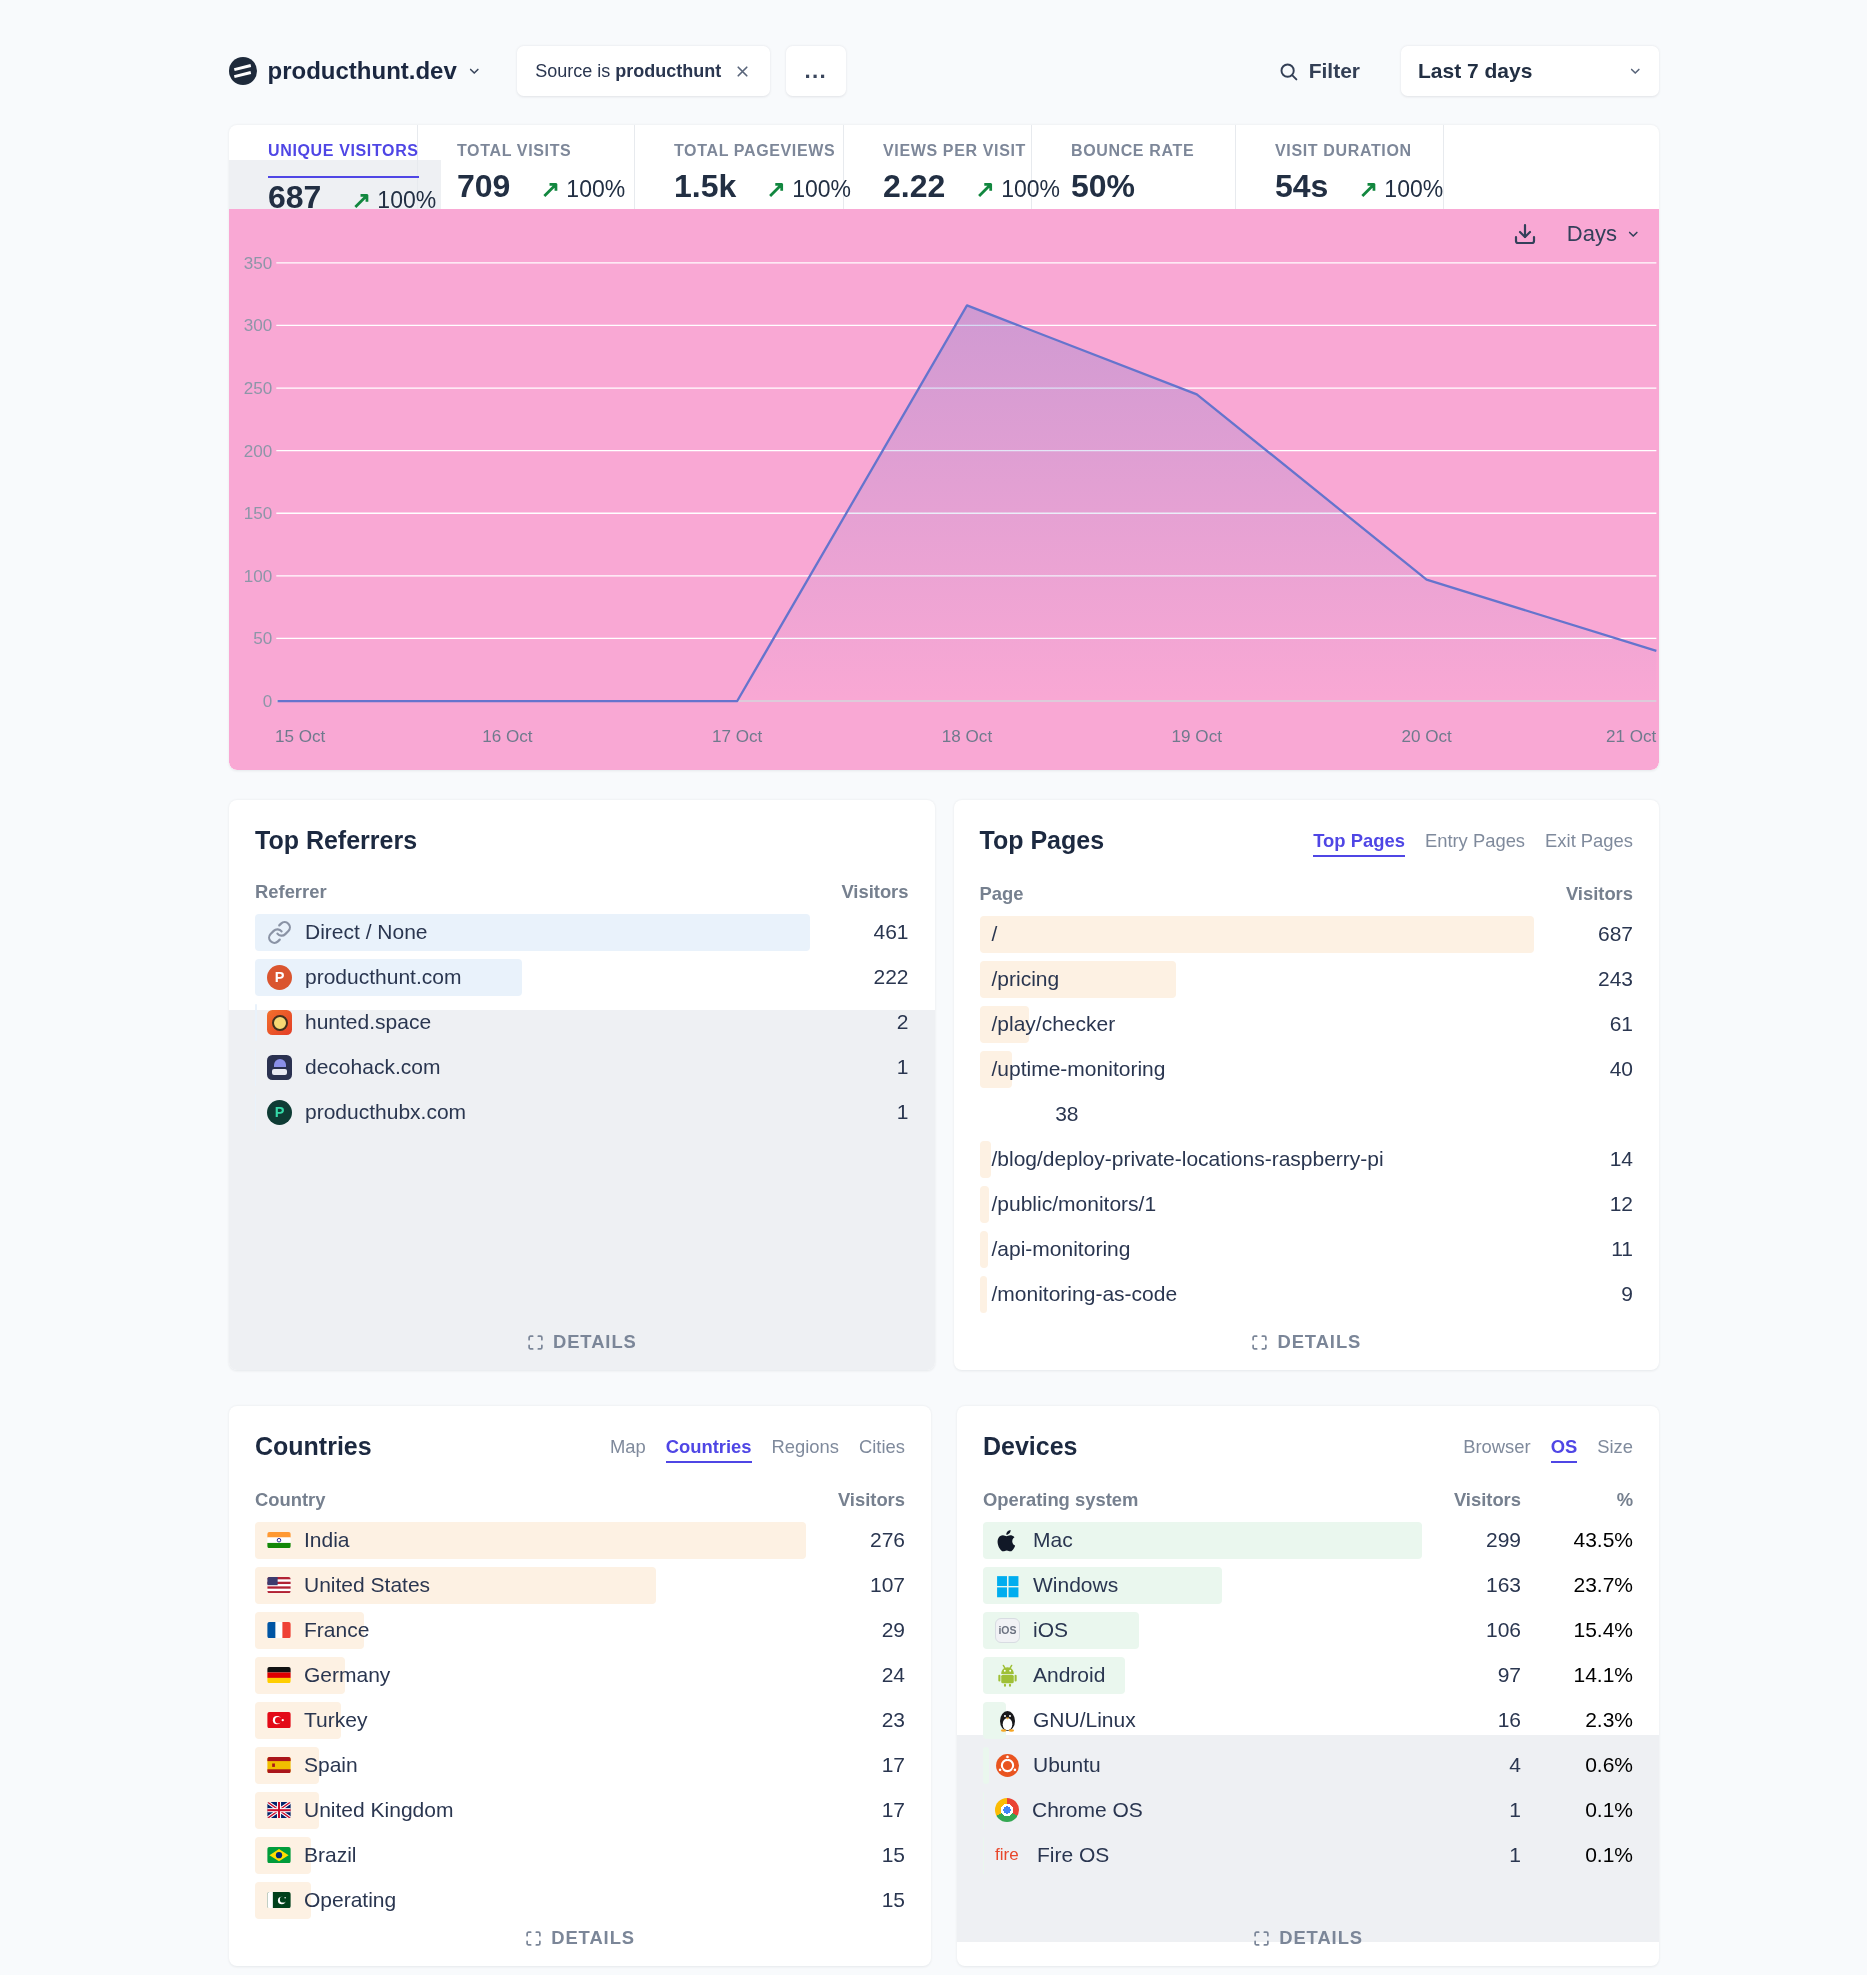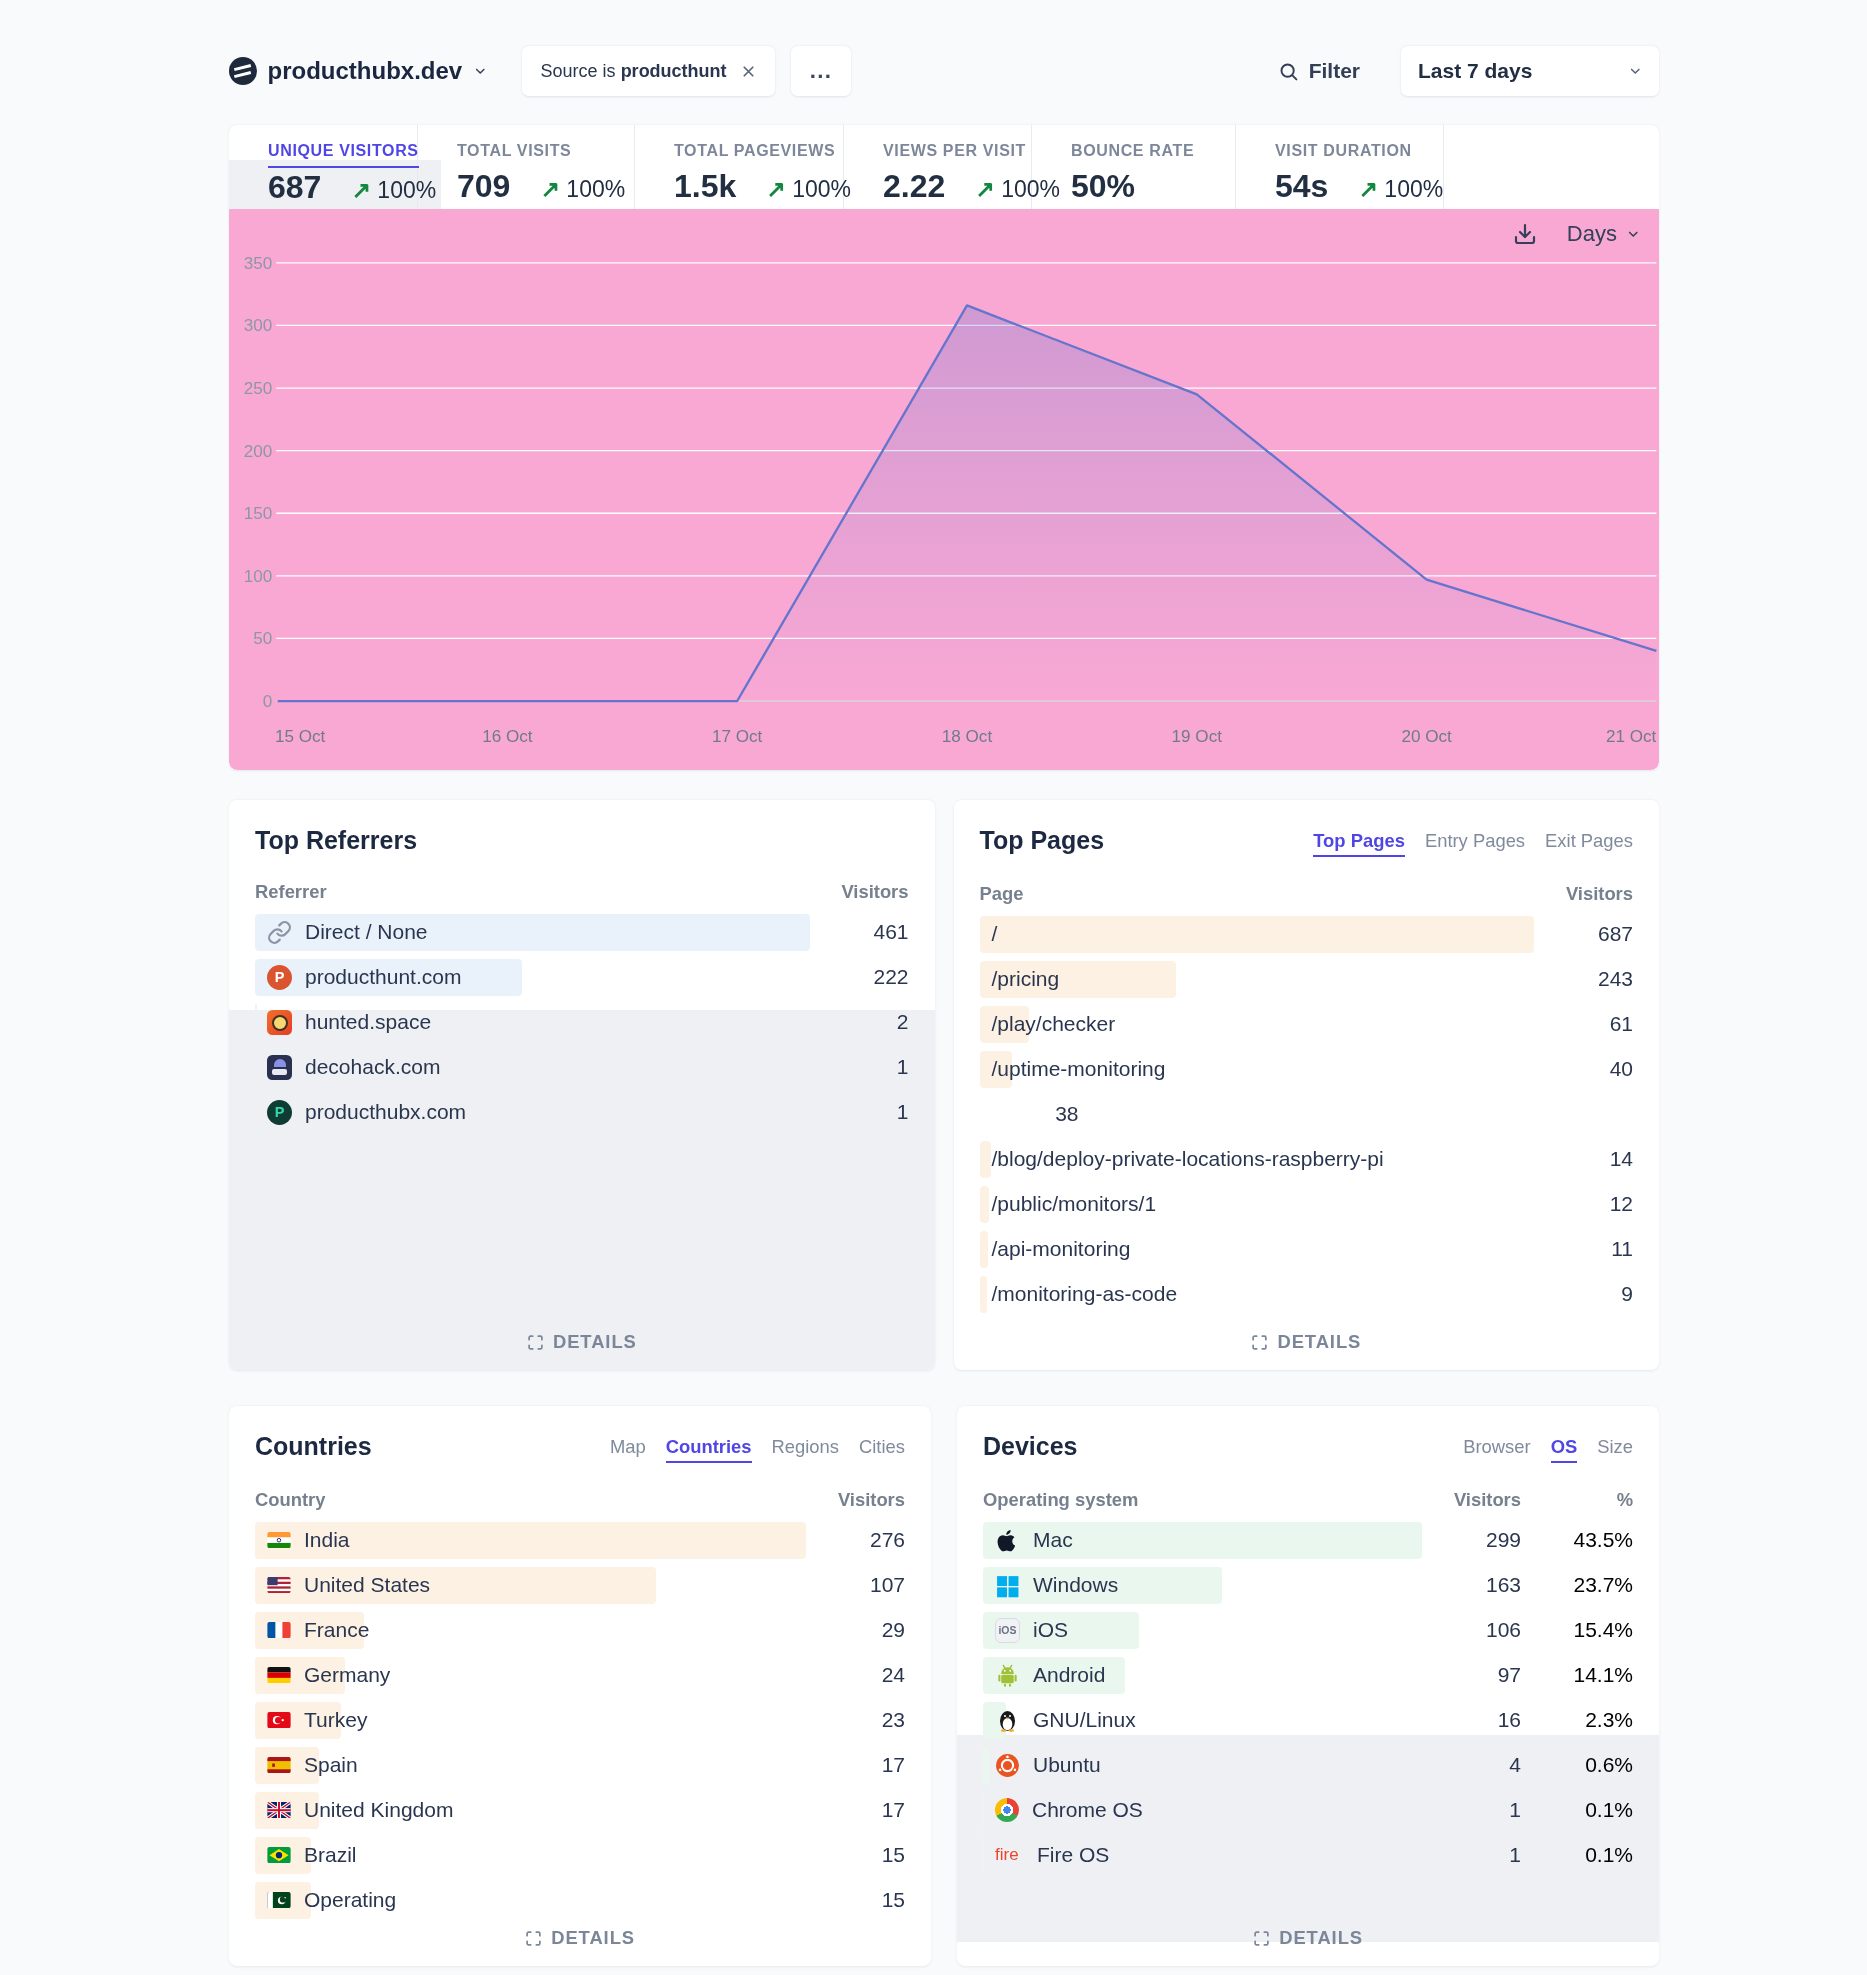--- a/index.html
+++ b/index.html
@@ -25,21 +25,21 @@
   .card { background:#fff; border-radius:8px; box-shadow:0 0.7px 2.6px rgba(16,24,40,.08); position:relative; }
   .main-card { margin-top:29px; height:645px; overflow:hidden; }
 
   
   .stats { display:flex; height:84px; position:relative; }
   .stat { position:relative; z-index:1; padding:17px 0 0 39px; border-right:1.3px solid #e7eaee; }
   .stat:nth-child(1){ width:212px; padding-left:26px; }
   .stat:nth-child(2){ width:189px; } .stat:nth-child(3){ width:217px; }
   .stat:nth-child(4){ width:209px; } .stat:nth-child(5){ width:188px; } .stat:nth-child(6){ width:204px; }
   .stat-label { font-size:16px; font-weight:700; letter-spacing:.04em; color:#7d8799; white-space:nowrap; display:inline-block; }
-  .stat.active .stat-label { color:#4f46e5; border-bottom:2.6px solid #4f46e5; padding-bottom:6px; }
+  .stat.active .stat-label { color:#4f46e5; border-bottom:2.6px solid #4f46e5; padding-bottom:16px; }
   .stat-line { display:flex; align-items:baseline; gap:5.3px; margin-top:8px; }
   .stat.active .stat-line { margin-top:0.7px; }
   .stat-value { font-size:32px; font-weight:700; color:#222f43; }
   .stat-change { font-size:23px; color:#222f43; margin-left:25px; white-space:nowrap; }
   .arrow-up { color:#12873f; font-weight:700; }
   .stat-pocket { position:absolute; left:0; top:35px; width:212px; height:49px; background:#eef0f3; z-index:0; }
 
   
   .chart-zone { position:absolute; left:0; right:0; bottom:0; top:84px; background:#f9a8d4; border-radius:0 0 8px 8px; }
   .chart-controls { position:absolute; top:12px; right:18.4px; display:flex; align-items:center; gap:30px; z-index:2; color:#33405a; }
@@ -94,21 +94,21 @@
 </style>
 </head>
 <body>
 
 <div class="container">
 
   <div class="topbar">
     <div class="tb-left">
       <div class="site-sel">
         <span class="favicon"></span>
-        <span class="site-name">producthubx.dev</span>
+        <span class="site-name">producthunt.dev</span>
         <svg class="chev" viewBox="0 0 24 24" fill="none" stroke="#3a465c" stroke-width="2.6" stroke-linecap="round" stroke-linejoin="round">
             <path d="M6 9l6 6 6-6"></path>
           </svg>
       </div>
       <div class="chip">
         <span><span>Source is</span>&nbsp;<b>producthunt</b></span>
         <svg width="17" height="17" viewBox="0 0 24 24" fill="none" stroke="#59657a" stroke-width="2.4" stroke-linecap="round">
             <path d="M18 6L6 18M6 6l12 12"></path>
           </svg>
       </div>

